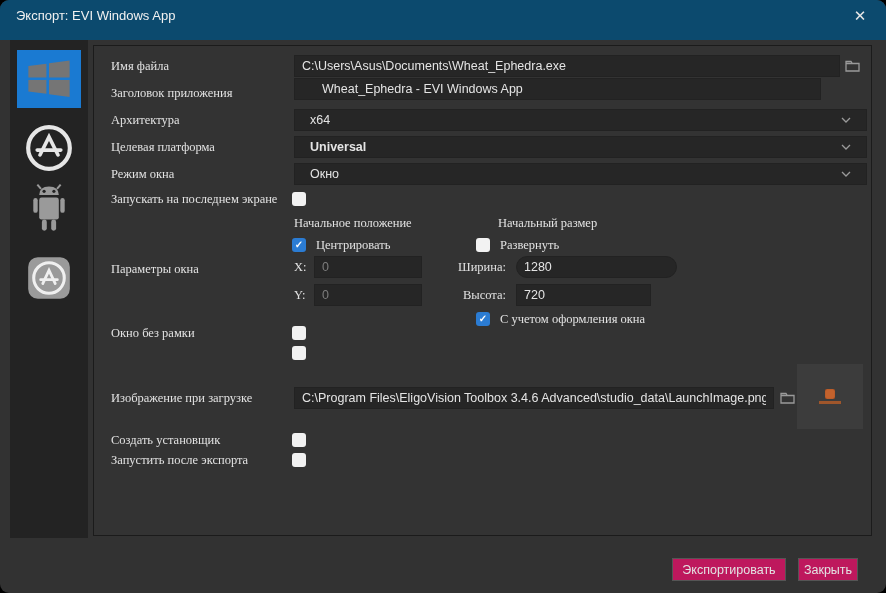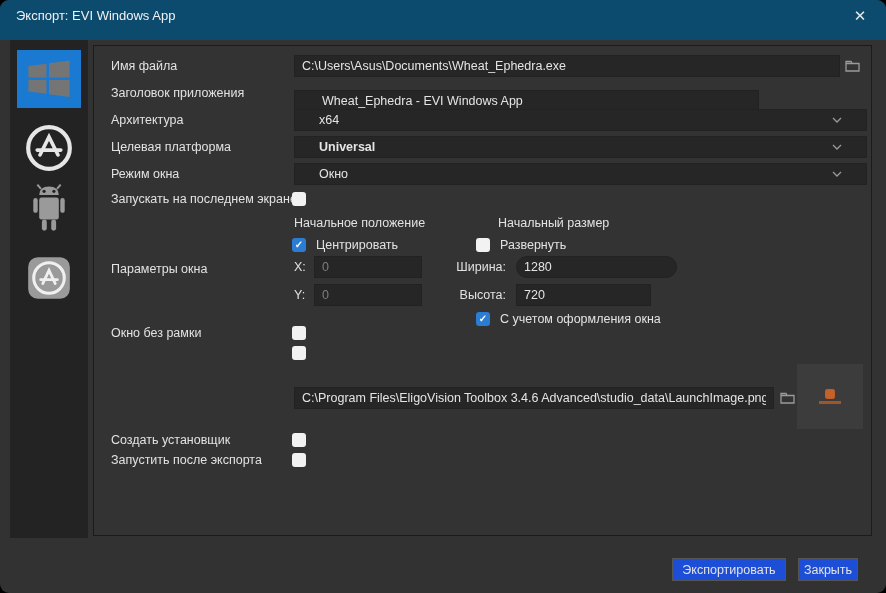--- a/index.html
+++ b/index.html
@@ -11,39 +11,39 @@
     display:flex;align-items:center;justify-content:center;cursor:default;}
   
   .sidebar{position:absolute;left:10px;top:40px;width:78px;height:498px;background:#232323;}
   .side-item{position:absolute;left:0;width:78px;display:flex;align-items:center;justify-content:center;}
   .win-tile{left:7px;top:10px;width:64px;height:58px;background:#1a7ad2;position:absolute;}
   .circle-icon{top:82px;height:52px;}
   .android-icon-wrap{top:142px;height:58px;}
   .square-icon{top:212px;height:52px;}
   
   .panel{position:absolute;left:93px;top:45px;width:779px;height:491px;background:#333333;border:1px solid #1b1b1b;}
-  .lbl{position:absolute;font-size:12.5px;color:#e2e2e2;line-height:22px;white-space:nowrap;}
+  .lbl{position:absolute;font-size:12.5px;color:#e2e2e2;line-height:22px;white-space:nowrap;font-family:Liberation Serif, serif;}
   .field{position:absolute;height:22px;background:#262626;border:1px solid #222;color:#e4e4e4;
     font-size:12.5px;padding:0 7px;outline:none;}
   .field.dis{color:#7d7d7d;}
   .combo{position:absolute;height:22px;background:#262626;border:1px solid #222;color:#e4e4e4;
-    font-size:12.5px;display:flex;align-items:center;padding:0 24px;}
+    font-size:12.5px;display:flex;align-items:center;padding:0 15px;}
   .combo .chev{margin-left:auto;display:flex;align-items:center;}
   .cb{position:absolute;width:14px;height:14px;border-radius:3px;background:#f2f2f2;
     display:flex;align-items:center;justify-content:center;}
   .cb.on{background:#2b7cd3;}
   .cb.on::after{content:"✓";color:#fff;font-size:10px;font-weight:bold;line-height:1;}
   .folder-btn{position:absolute;width:18px;height:16px;display:flex;align-items:center;justify-content:center;}
   .thumb{position:absolute;left:703px;top:318px;width:66px;height:65px;background:#3c3c3c;
     display:flex;flex-direction:column;align-items:center;justify-content:center;gap:2px;}
   .thumb .mark{width:10px;height:10px;background:#c4622d;border-radius:2px;
     box-shadow:0 0 1px #7a3514 inset;}
   .thumb .mark2{width:22px;height:3px;background:#b05a28;opacity:.85;}
   
-  .btn{position:absolute;top:558px;height:23px;background:#1d4ed8;border:1px solid #555;
+  .btn{position:absolute;top:558px;height:23px;background:#be185d;border:1px solid #555;
     color:#e3e3e3;font-size:12.5px;display:flex;align-items:center;justify-content:center;}
   .btn.export{left:672px;width:114px;}
   .btn.close{left:798px;width:60px;}
 </style>
 </head>
 <body>
 
 <div class="window">
 
   <div class="titlebar">
@@ -105,21 +105,21 @@
     <input class="field" style="left: 200px; top: 9px; width: 546px;" value="C:\Users\Asus\Documents\Wheat_Ephedra.exe">
     <div class="folder-btn" style="left:749px;top:12px;">
       <span style="display:flex;">
         <svg width="15" height="12" viewBox="0 0 15 12">
             <path d="M1 3.5 L1 11 L14 11 L14 3.5 Z M1 3.5 L1 1.5 L6 1.5 L7 3" fill="none" stroke="#9a9a9a" stroke-width="1.3"></path>
           </svg>
       </span>
     </div>
 
     <div class="lbl" style="left:17px;top:36px;">Заголовок приложения</div>
-    <input class="field" style="left: 200px; top: 44px; width: 465px; padding-left: 27px;" value="Wheat_Ephedra - EVI Windows App">
+    <input class="field" style="left: 200px; top: 32px; width: 527px; padding-left: 27px;" value="Wheat_Ephedra - EVI Windows App">
 
     <div class="lbl" style="left:17px;top:63px;">Архитектура</div>
     <div class="combo" style="left:200px;top:63px;width:573px;">
       <span>x64</span>
       <span class="chev">
         <svg width="10" height="6" viewBox="0 0 10 6">
             <polyline points="1,1 5,5 9,1" fill="none" stroke="#9a9a9a" stroke-width="1.3"></polyline>
           </svg>
       </span>
     </div>
@@ -169,20 +169,21 @@
     <input class="field" style="left: 422px; top: 238px; width: 135px;" value="720">
 
     <span class="cb on" style="left:382px;top:266px;"></span>
     <div class="lbl" style="left:406px;top:262px;">С учетом оформления окна</div>
 
     <div class="lbl" style="left:17px;top:276px;">Окно без рамки</div>
     <span class="cb" style="left:198px;top:280px;"></span>
 
     <span class="cb" style="left:198px;top:300px;"></span>
 
+    <div class="lbl" style="left:17px;top:341px;">Изображение при загрузке</div>
     <input class="field" style="left: 200px; top: 341px; width: 480px;" value="C:\Program Files\EligoVision Toolbox 3.4.6 Advanced\studio_data\LaunchImage.png">
     <div class="folder-btn" style="left:684px;top:344px;">
       <span style="display:flex;">
         <svg width="15" height="12" viewBox="0 0 15 12">
             <path d="M1 3.5 L1 11 L14 11 L14 3.5 Z M1 3.5 L1 1.5 L6 1.5 L7 3" fill="none" stroke="#9a9a9a" stroke-width="1.3"></path>
           </svg>
       </span>
     </div>
     <div class="thumb">
       <span class="mark"></span>

